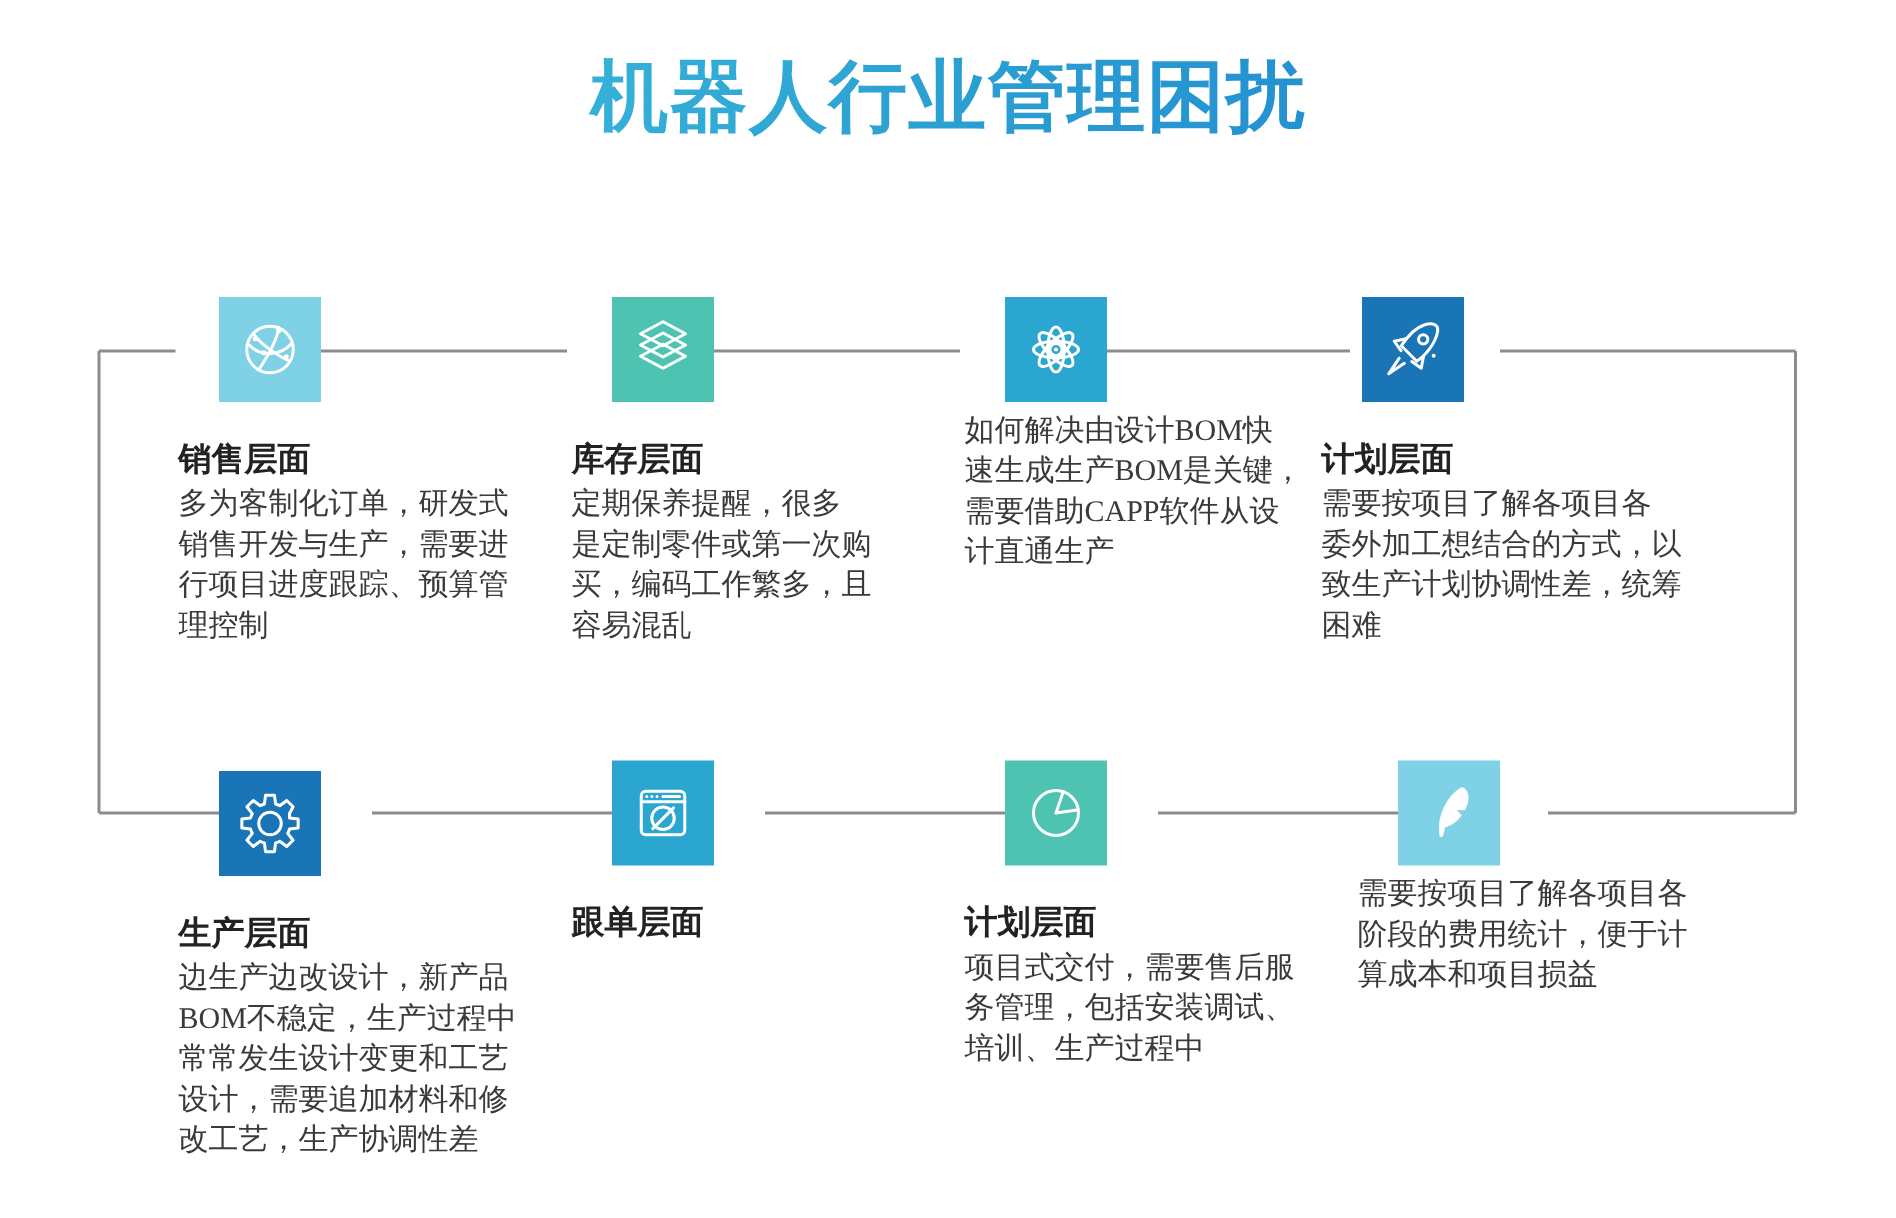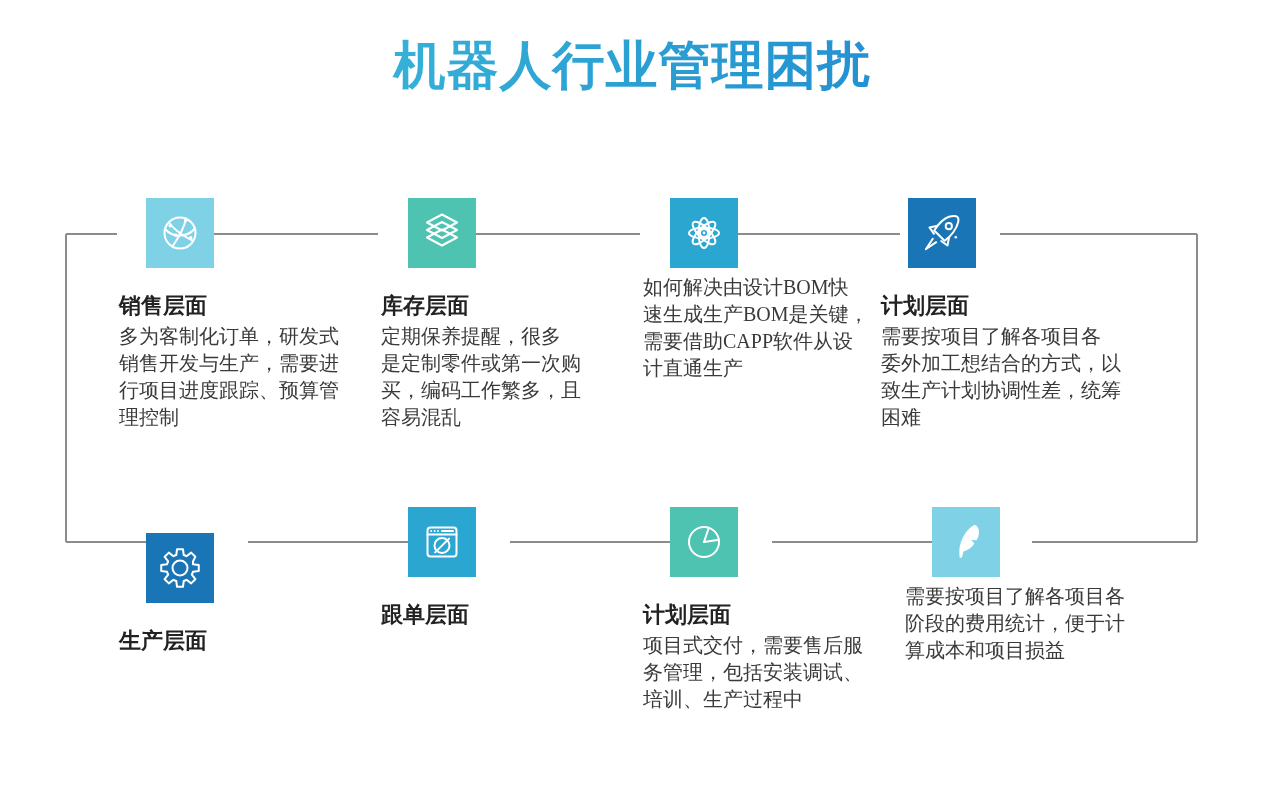--- a/index.html
+++ b/index.html
@@ -124,30 +124,35 @@
         <circle class="fill-ic" cx="37.8" cy="28.2" r="1.3"></circle>
       </svg>
     </div>
     <h2 class="sec-title">计划层面</h2>
     <p class="sec-desc">需要按项目了解各项目各
 委外加工想结合的方式，以
 致生产计划协调性差，统筹
 困难</p>
   </div>
 
-  <div class="card" style="left:119px;top:533px;">
+  <div class="card" style="left:119px;top:514px;">
     <div class="tile" style="background-color: rgb(26, 117, 182);">
       <svg width="48" height="48" viewBox="0 0 48 48">
         <g class="stroke-ic">
           <path d="M36.97 20.28 L42.77 21.03 L42.77 26.97 L36.97 27.72 A13.5 13.5 0 0 1 35.81 30.54 L39.37 35.17 L35.17 39.37 L30.54 35.81 A13.5 13.5 0 0 1 27.72 36.97 L26.97 42.77 L21.03 42.77 L20.28 36.97 A13.5 13.5 0 0 1 17.46 35.81 L12.83 39.37 L8.63 35.17 L12.19 30.54 A13.5 13.5 0 0 1 11.03 27.72 L5.23 26.97 L5.23 21.03 L11.03 20.28 A13.5 13.5 0 0 1 12.19 17.46 L8.63 12.83 L12.83 8.63 L17.46 12.19 A13.5 13.5 0 0 1 20.28 11.03 L21.03 5.23 L26.97 5.23 L27.72 11.03 A13.5 13.5 0 0 1 30.54 12.19 L35.17 8.63 L39.37 12.83 L36.97 17.46 A13.5 13.5 0 0 1 36.97 20.28 Z"></path>
           <circle cx="24" cy="24" r="7.5"></circle>
         </g>
       </svg>
     </div>
     <h2 class="sec-title">生产层面</h2>
+    <p class="sec-desc">边生产边改设计，新产品
+BOM不稳定，生产过程中
+常常发生设计变更和工艺
+设计，需要追加材料和修
+改工艺，生产协调性差</p>
   </div>
 
   <div class="card" style="left:381px;top:507px;">
     <div class="tile" style="background-color: rgb(43, 166, 209);">
       <svg width="48" height="48" viewBox="0 0 48 48">
         <g class="stroke-ic">
           <rect x="9.5" y="9.5" width="29" height="29" rx="3"></rect>
           <line x1="9.5" y1="16.5" x2="38.5" y2="16.5"></line>
           <line x1="24" y1="13" x2="35" y2="13"></line>
           <circle cx="24" cy="27.5" r="7.5"></circle>

